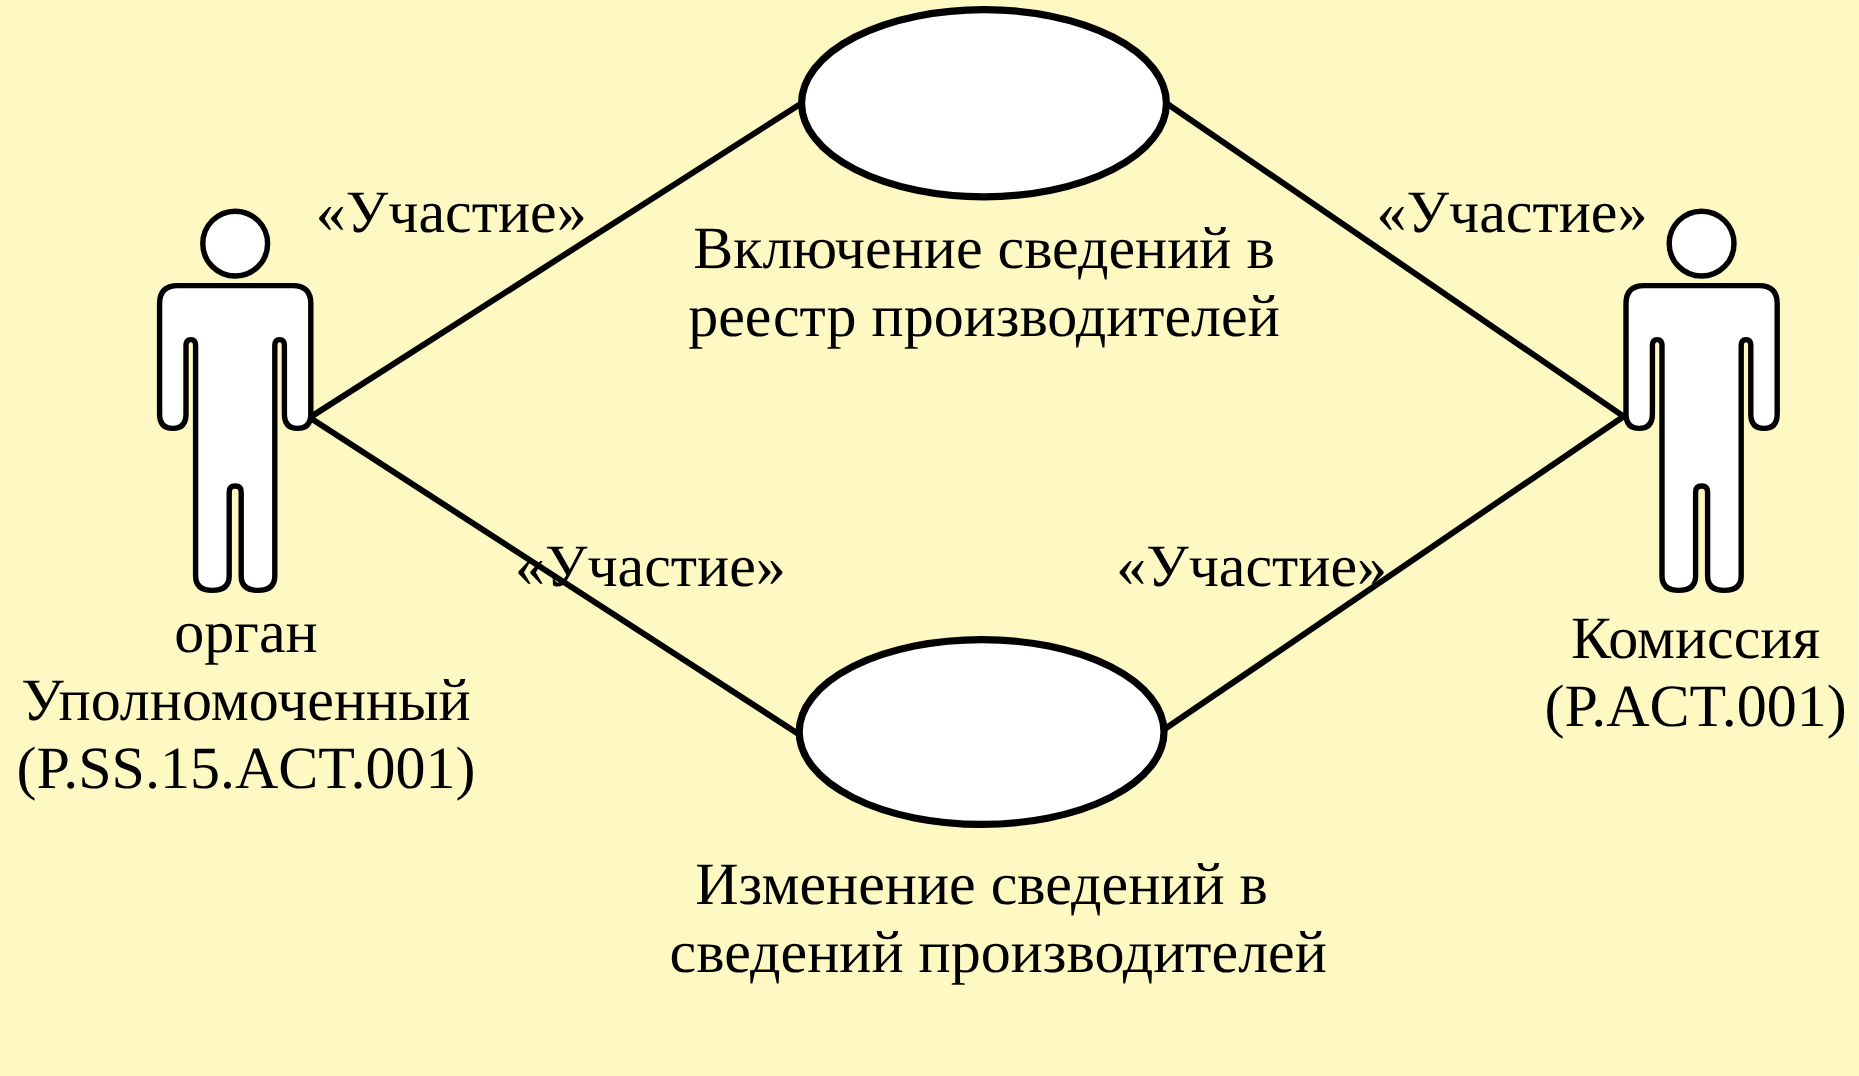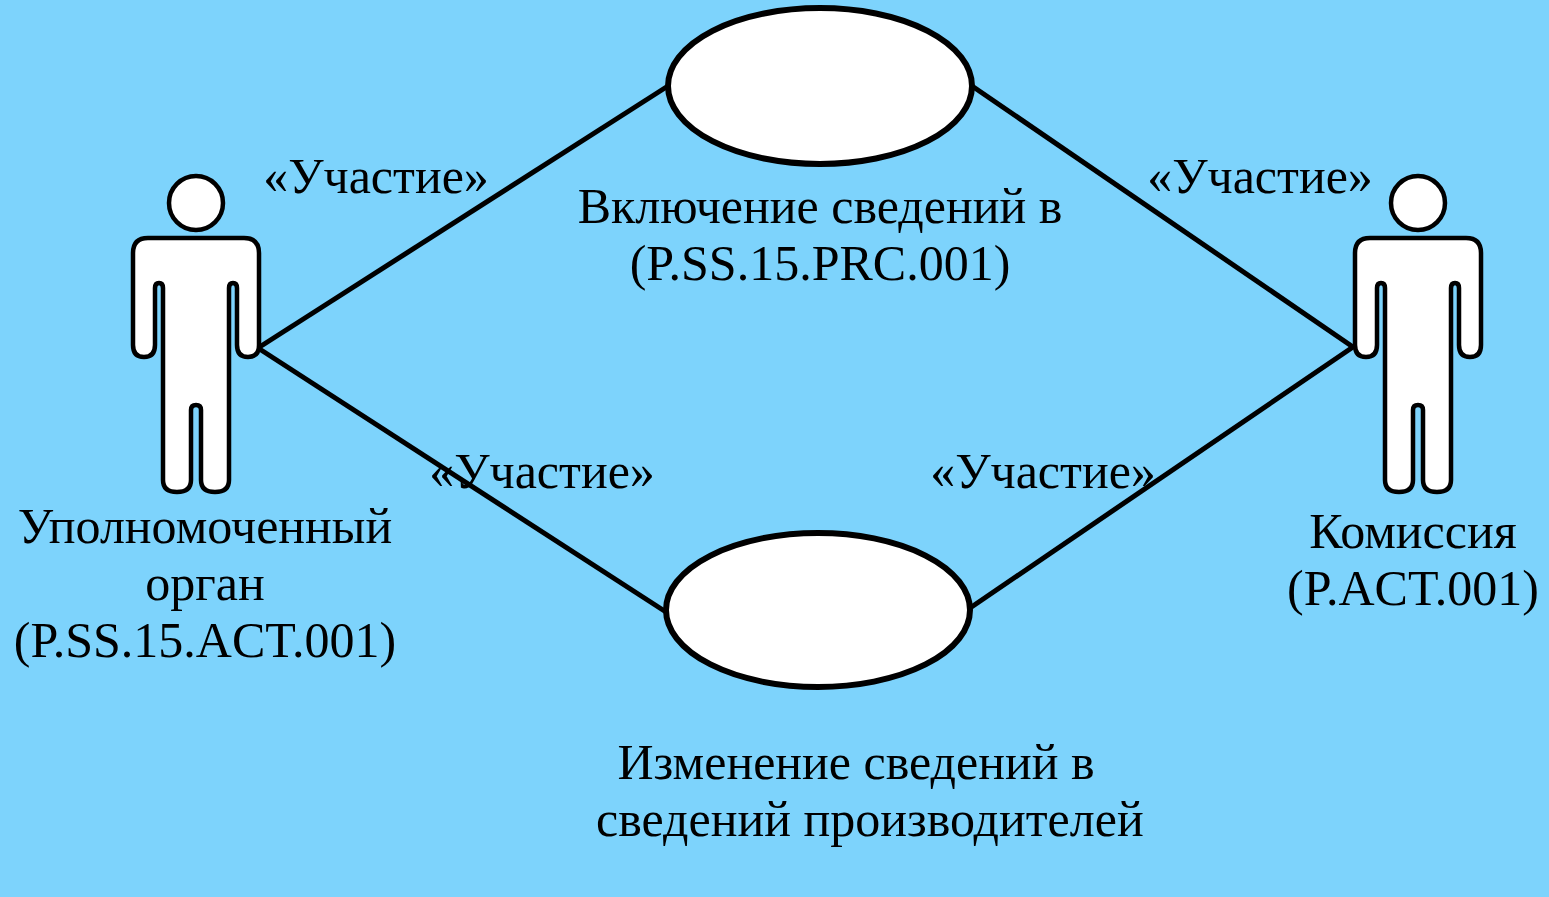--- a/index.html
+++ b/index.html
@@ -1,19 +1,19 @@
 <!DOCTYPE html>
 <html><head>
 <meta charset="utf-8">
 <style>
   html, body { margin:0; padding:0; background:#ffffff; }
   .canvas {
     position:relative;
     width:1549px; height:897px;
-    background:#7dd3fc;
+    background:#fef9c3;
     overflow:hidden;
     font-family:"Liberation Serif", serif;
     color:#000000;
   }
   .canvas svg { position:absolute; left:0; top:0; }
   .label {
     position:absolute;
     text-align:center;
     font-size:50px;
     line-height:57px;
@@ -54,31 +54,31 @@
       <path class="person-body" d="M -48 0 H 48 Q 63 0 63 15 V 107 Q 63 119 52 119 Q 41 119 41 107 V 50
                Q 41 45 37 45 Q 33 45 33 50 V 242 Q 33 254 19 254 Q 5 254 5 242 V 172
                Q 5 167 0 167 Q -5 167 -5 172 V 242 Q -5 254 -19 254 Q -33 254 -33 242
                V 50 Q -33 45 -37 45 Q -41 45 -41 50 V 107 Q -41 119 -52 119
                Q -63 119 -63 107 V 15 Q -63 0 -48 0 Z"></path>
     </g>
   </svg>
 
   <div class="label" style="left:560px; top:178px; width:520px;">
     <div>Включение сведений в</div>
-    <div>(P.SS.15.PRC.001)</div>
+    <div>реестр производителей</div>
   </div>
 
-  <div class="label" style="left:558px; top:734px; width:520px;margin-left:38px;">
+  <div class="label" style="left:558px; top:708px; width:520px;">
     <div>Изменение сведений в</div>
     <div>сведений производителей</div>
   </div>
 
   <div class="label" style="left:5px; top:498px; width:400px;">
+    <div>орган</div>
     <div>Уполномоченный</div>
-    <div>орган</div>
     <div>(P.SS.15.ACT.001)</div>
   </div>
 
   <div class="label" style="left:1263px; top:503px; width:300px;">
     <div>Комиссия</div>
     <div>(P.ACT.001)</div>
   </div>
 
   <div class="label" style="left:226px; top:148px; width:300px;">«Участие»</div>
 

